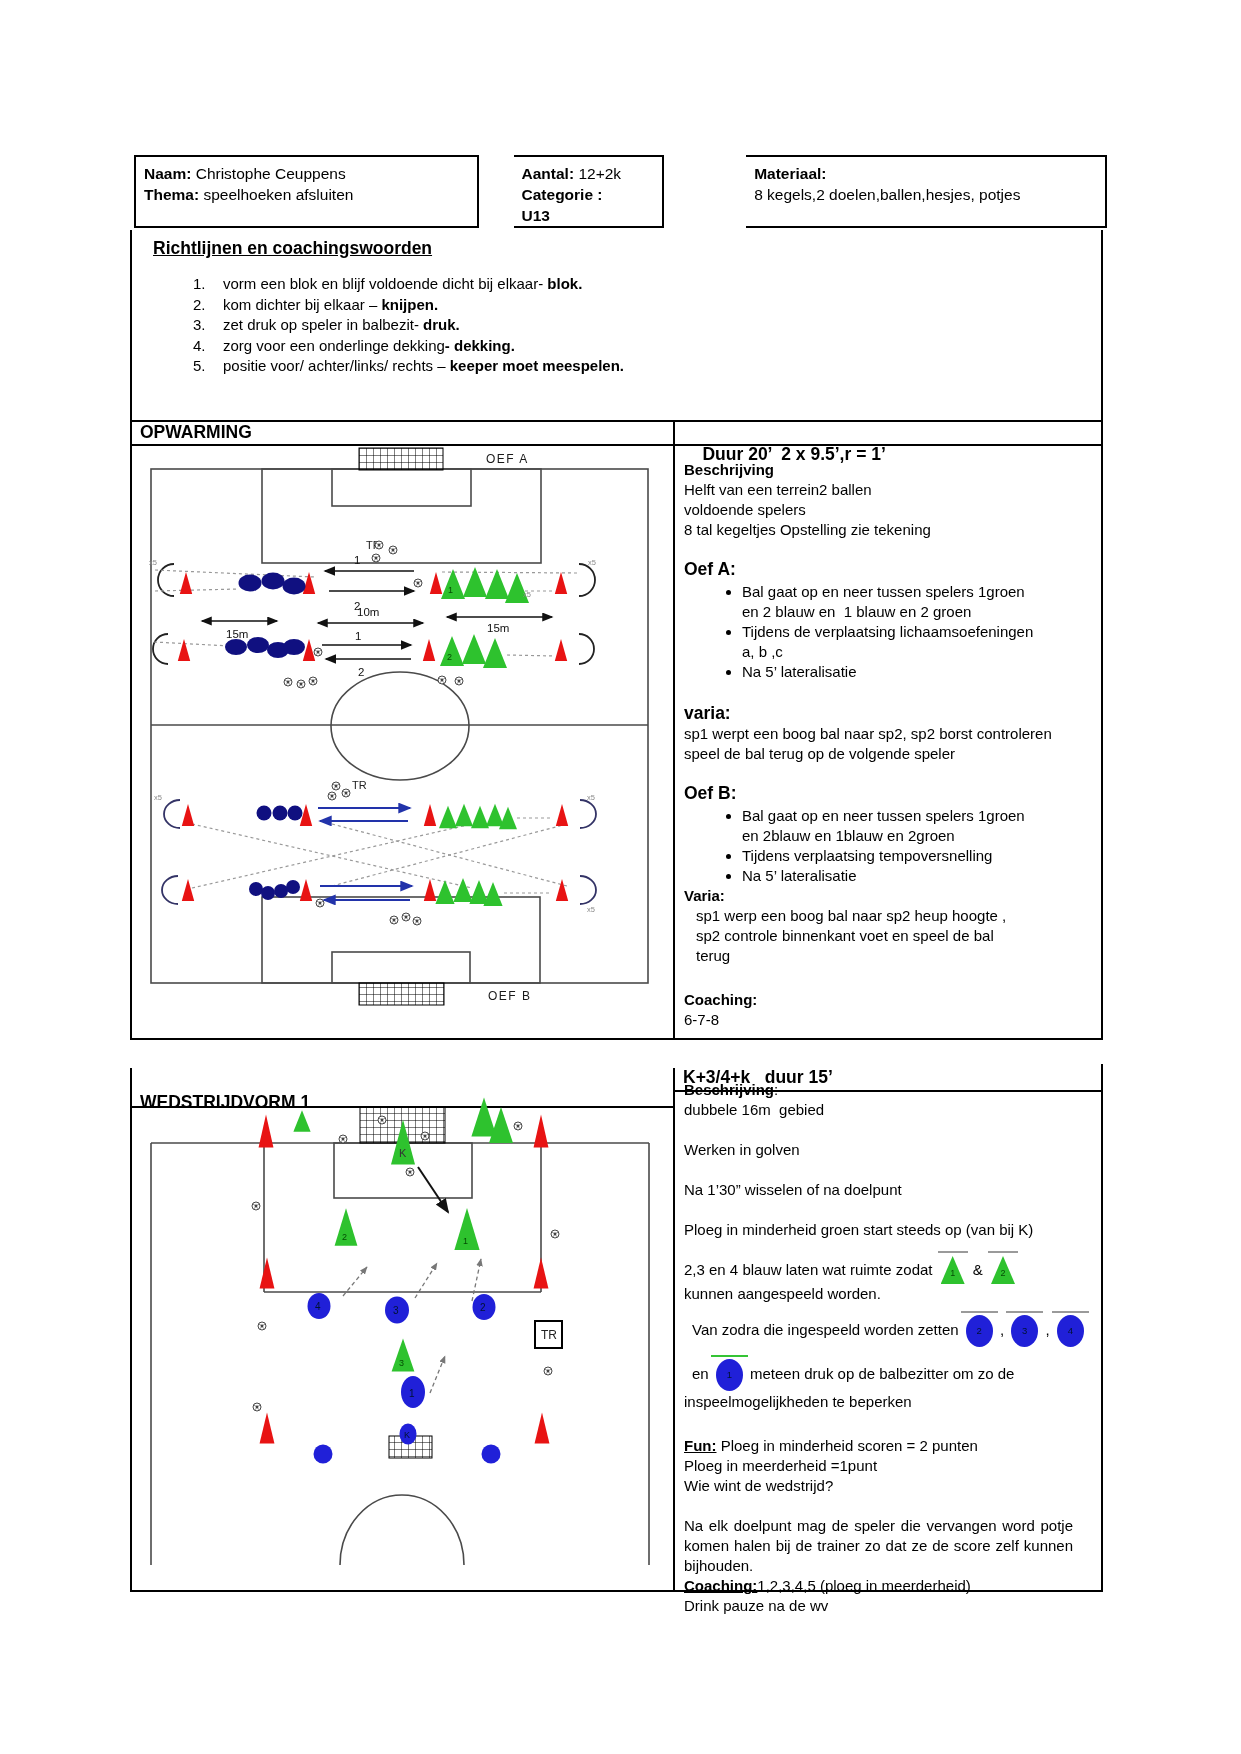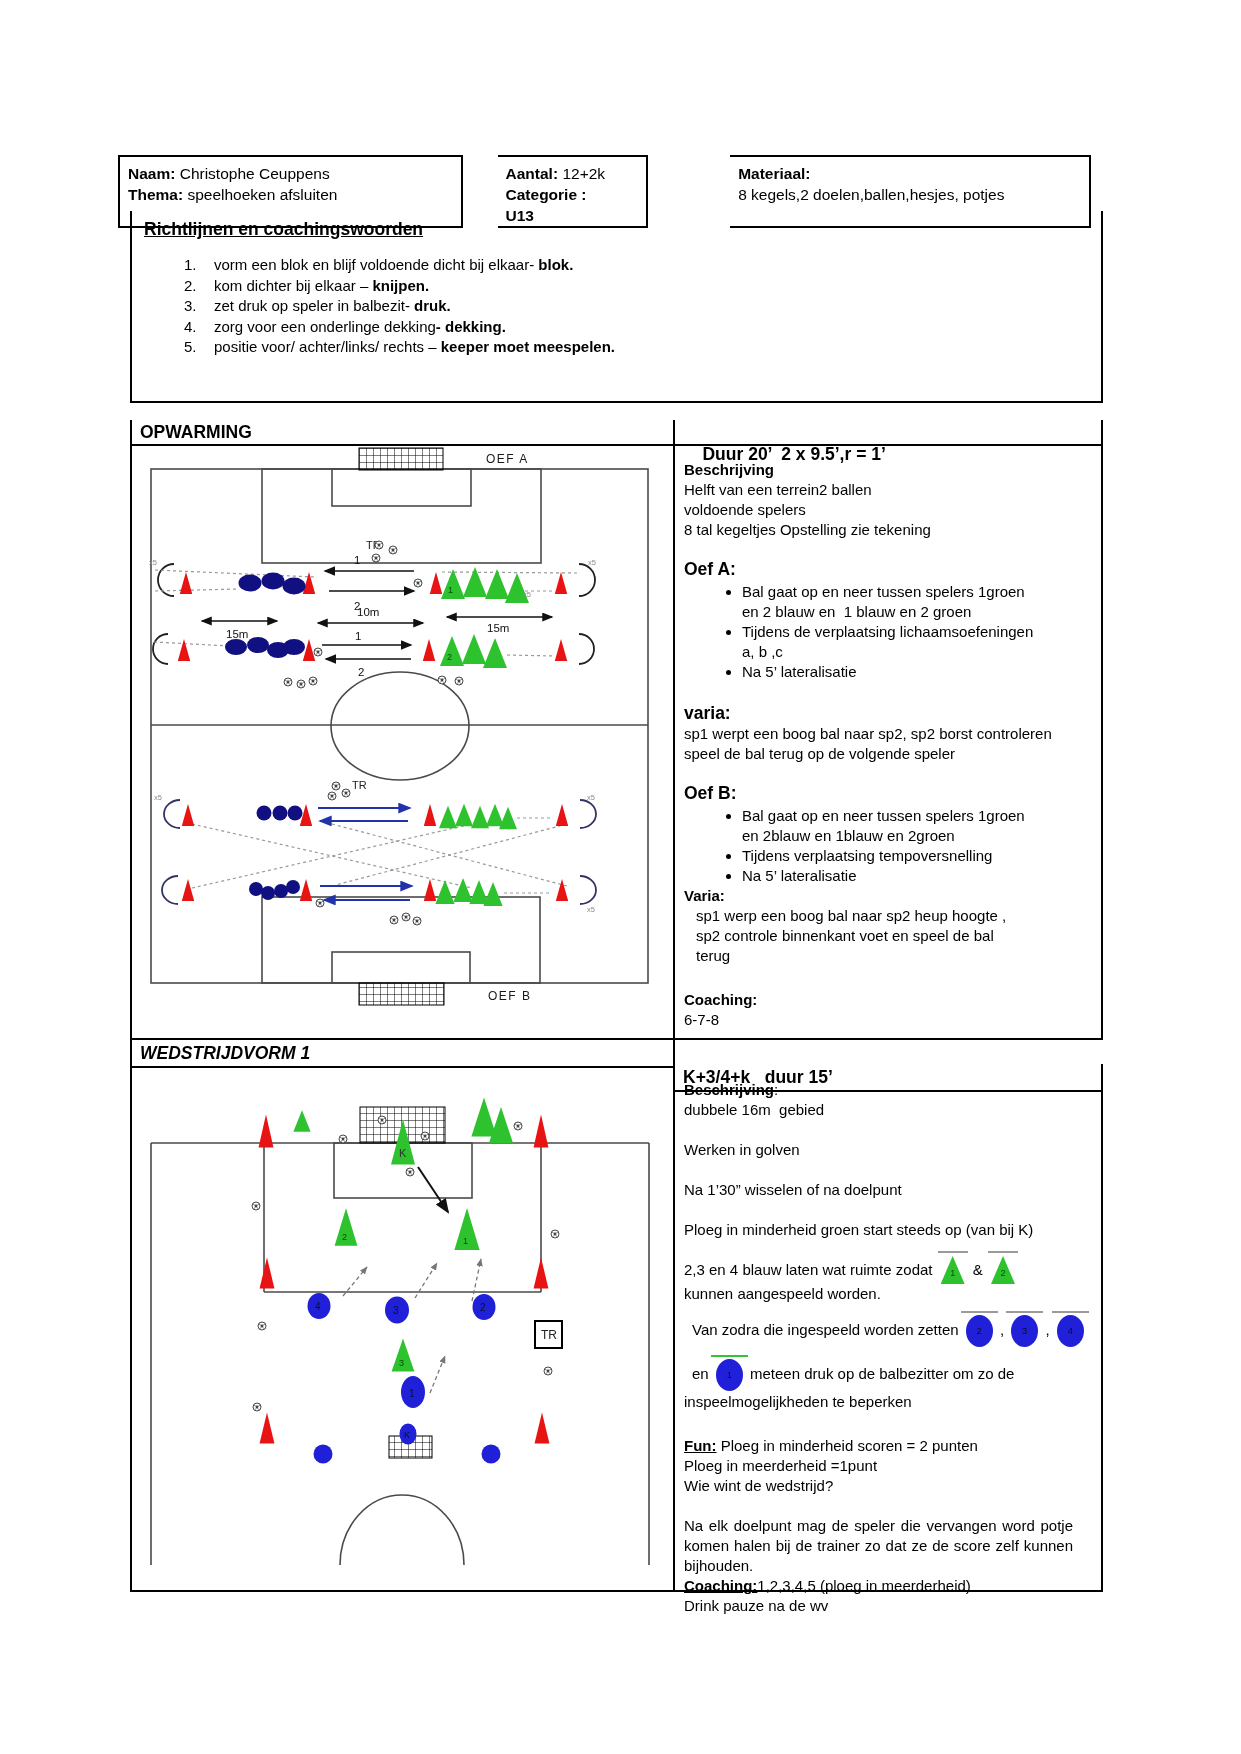--- a/index.html
+++ b/index.html
@@ -70,37 +70,37 @@
       </marker>
       <marker id="ahb" markerWidth="9" markerHeight="8" refX="6.5" refY="3" orient="auto-start-reverse">
         <path d="M0,0 L7.5,3 L0,6 Z" fill="#2233aa"></path>
       </marker>
       <marker id="ahg" markerWidth="8" markerHeight="7" refX="5.5" refY="2.5" orient="auto-start-reverse">
         <path d="M0,0 L6,2.5 L0,5 Z" fill="#777"></path>
       </marker>
     </defs>
   </svg>
 
-  <div class="abs" style="left:118px;top:155px;width:973px;height:73px;display:flex;gap:35px;">
+  <div class="abs" style="left:134px;top:155px;width:973px;height:73px;display:flex;gap:35px;">
     <div class="cell htcell" style="width:392px;">
       <div><span class="b">Naam:</span><span class="pre"> Christophe Ceuppens</span></div>
       <div><span class="b">Thema:</span><span class="pre"> speelhoeken afsluiten</span></div>
     </div>
     <div class="cell noL htcell" style="width:170px;">
       <div><span class="b">Aantal:</span><span class="pre"> 12+2k</span></div>
       <div class="b">Categorie :</div>
       <div class="b">U13</div>
     </div>
     <div class="cell noL htcell" style="width:411px;margin-left:47px;">
       <div class="b">Materiaal:</div>
       <div>8 kegels,2 doelen,ballen,hesjes, potjes</div>
     </div>
   </div>
 
-  <div class="abs cell noT" style="left:130px;top:211px;width:973px;height:192px;padding:7px 12px;">
+  <div class="abs cell noT" style="left:130px;top:230px;width:973px;height:192px;padding:7px 21px;">
     <div class="b u fs17">Richtlijnen en coachingswoorden</div>
     <div style="margin-top:15px;">
       <div class="rlist-row">
         <span class="rlist-num">1.</span>
         <span class="pre"><span>vorm een blok en blijf voldoende dicht bij elkaar- </span><span class="b">blok.</span></span>
       </div>
       <div class="rlist-row">
         <span class="rlist-num">2.</span>
         <span class="pre"><span>kom dichter bij elkaar – </span><span class="b">knijpen.</span></span>
       </div>
@@ -327,21 +327,21 @@
       <li><span class="pre">Bal gaat op en neer tussen spelers 1groen en 2blauw en 1blauw en 2groen</span></li>
       <li><span class="pre">Tijdens verplaatsing tempoversnelling</span></li>
       <li><span class="pre">Na 5’ lateralisatie</span></li>
     </ul>
     <p class="b">Varia:</p>
     <p style="padding-right:70px;margin-left:12px;">sp1 werp een boog bal naar sp2 heup hoogte , sp2 controle binnenkant voet en speel de bal terug</p>
     <p class="b mt24">Coaching:</p>
     <p>6-7-8</p>
   </div>
 
-  <div class="abs cell noT b fs17" style="left:130px;top:1040px;width:545px;height:28px;padding:2px 8px;font-style:italic;">
+  <div class="abs cell noT b fs17" style="left:130px;top:1080px;width:545px;height:28px;padding:11px 8px;">
     <span>WEDSTRIJDVORM 1</span>
   </div>
   <div class="abs cell noT noL b fs17" style="left:675px;top:1064px;width:428px;height:28px;padding:2px 8px;">
     <span class="pre">K+3/4+k   duur 15’</span>
   </div>
 
   <div class="abs cell noT" style="left:130px;top:1068px;width:545px;height:524px;">
     <svg width="541" height="520" viewBox="130 1068 541 520">
       <g fill="none" stroke="#4a4a4a" stroke-width="1.6">
         <line x1="149" y1="1143" x2="647" y2="1143"></line>

